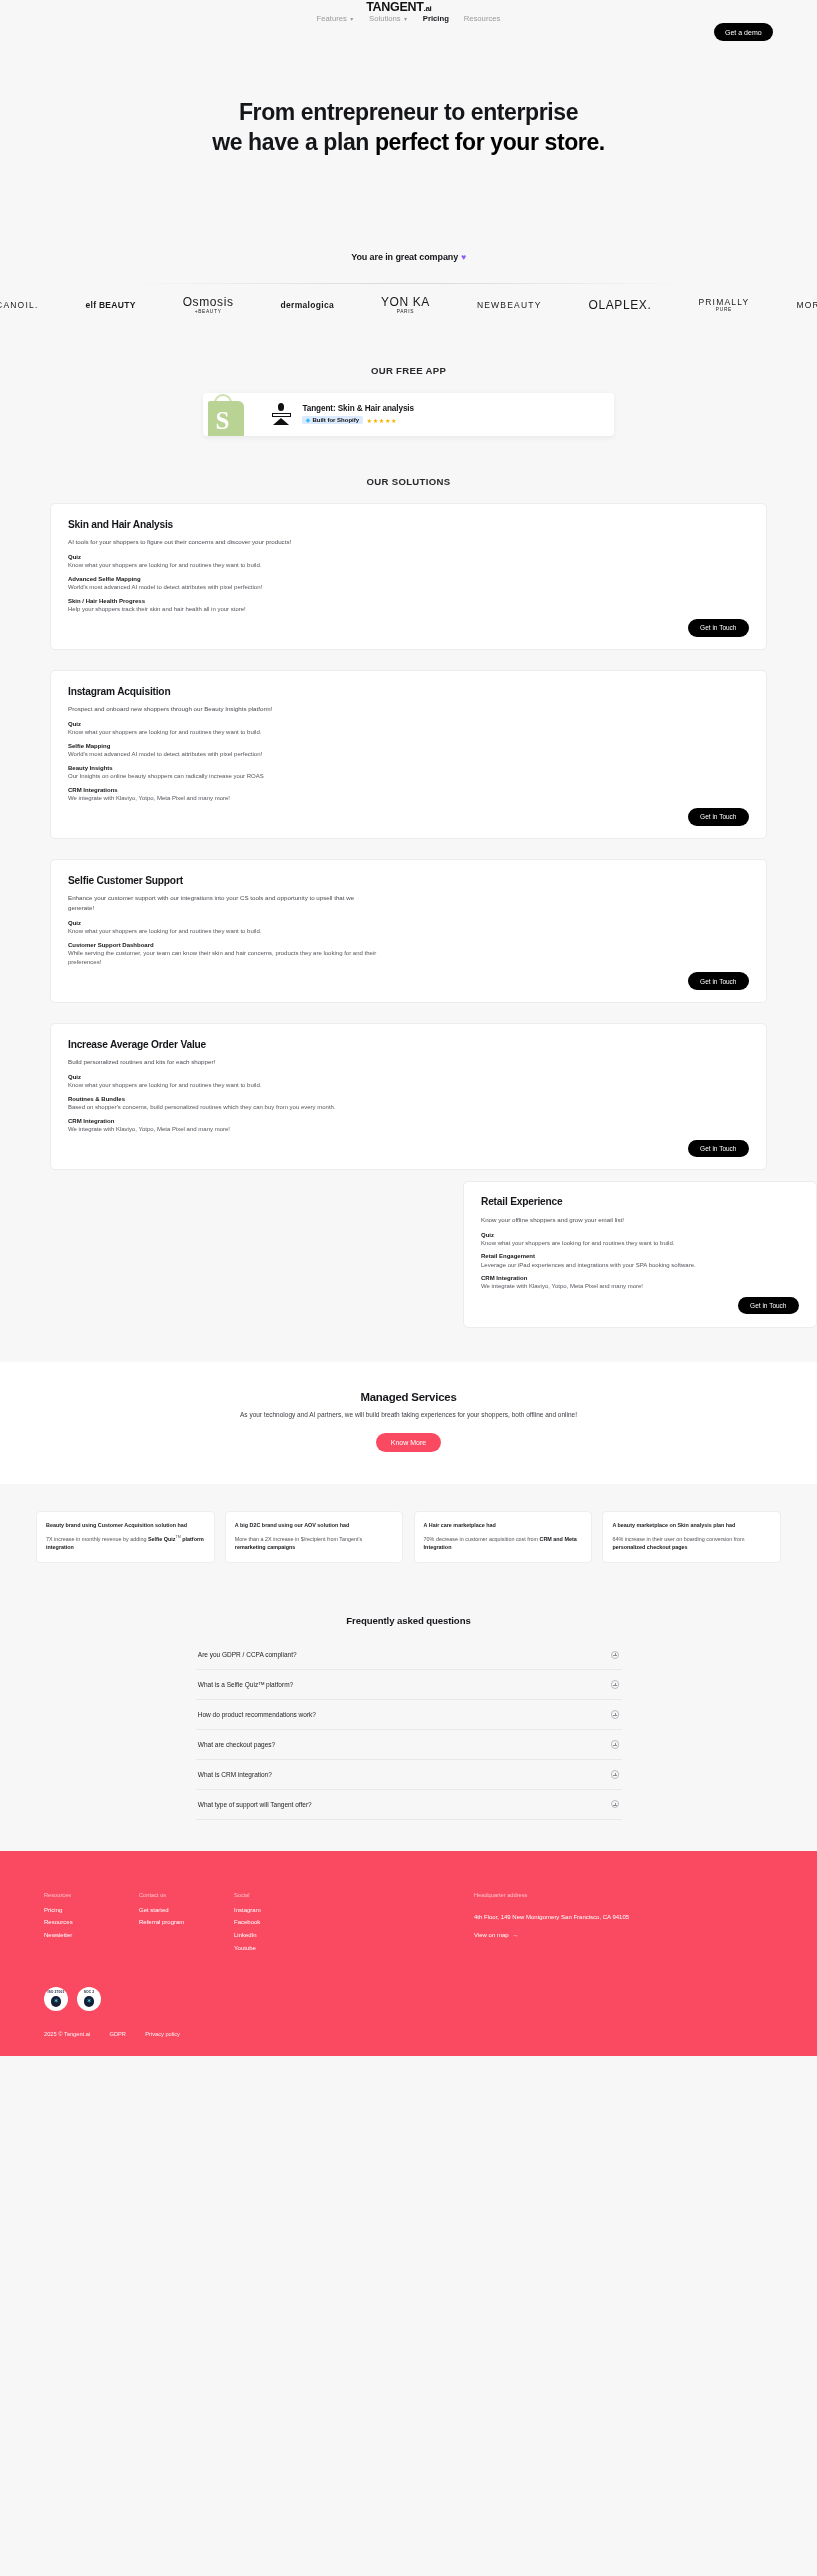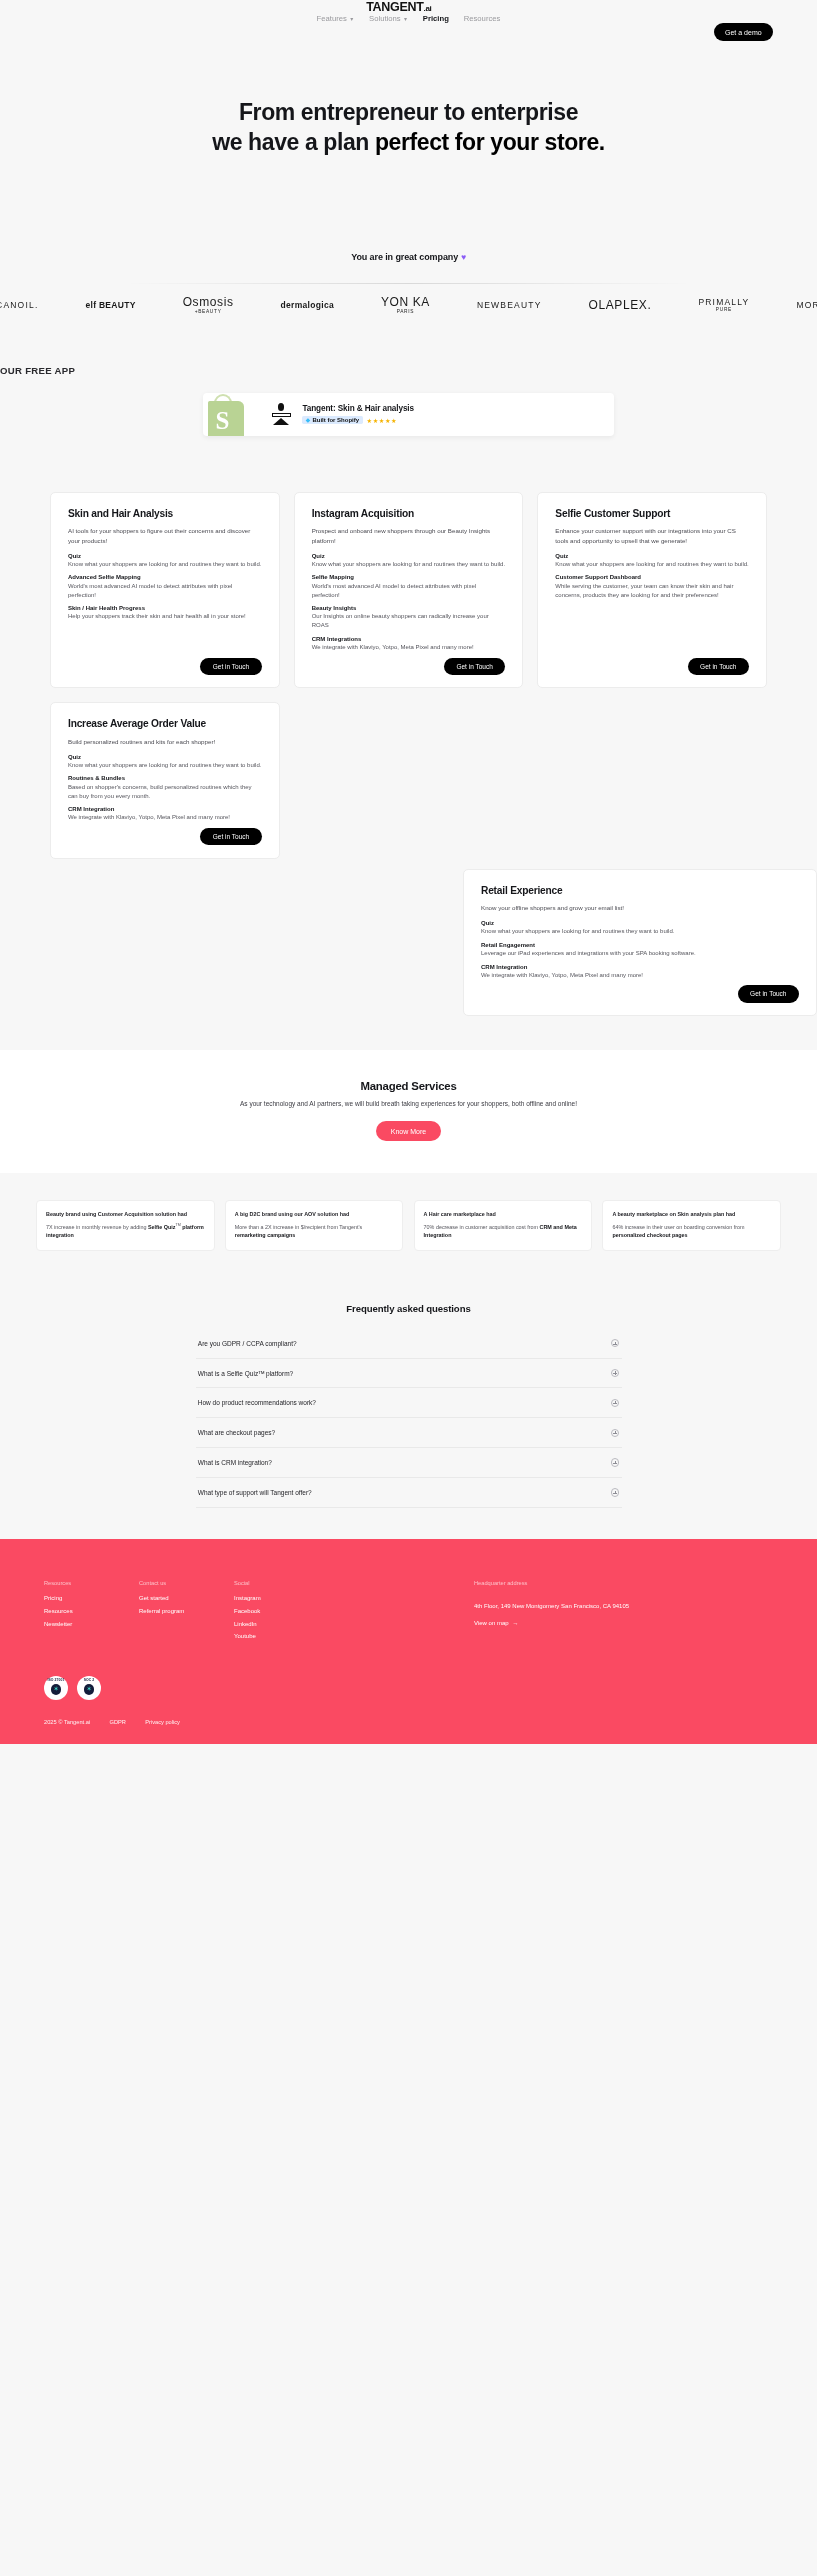--- a/index.html
+++ b/index.html
@@ -108,21 +108,21 @@
   }
   .logo-item.clip-l { margin-left: -19.3px; }
   .logo-item.clip-r { margin-right: -26px; }
   .lg-bold { font-weight: 800; }
   .lg-thin { font-weight: 300; letter-spacing: 1.2px; }
   .lg-sub { font-size: 4.8px; letter-spacing: 0.7px; display: block; }
   .lg-big { font-size: 12px; font-weight: 300; letter-spacing: 0.6px; }
 
   
   .section-kicker {
-    text-align: left;
+    text-align: center;
     font-size: 9.6px;
     font-weight: 700;
     letter-spacing: 0.3px;
     color: #2a2a2e;
   }
   .free-app { padding: 33px 0 0; background: #f7f7f7; }
   .app-card {
     width: 411px;
     height: 43px;
     margin: 17px auto 0;
@@ -184,22 +184,22 @@
   }
   .gem { color: #38bdf8; font-size: 5.7px; }
   .stars { color: #f5b301; font-size: 6.2px; letter-spacing: 0.6px; }
 
   
   .solutions { padding: 40px 0 34px; background: #f7f7f7; }
   .cards-grid {
     width: 717px;
     margin: 16px auto 0;
     display: grid;
-    grid-template-columns: 1fr 1fr 1fr;
-    gap: 14px;
+    grid-template-columns: 1fr;
+    gap: 20px;
   }
   .sol-card {
     background: #fff;
     border: 0.6px solid #ececec;
     border-radius: 5.1px;
     padding: 14.8px 17px 12.5px;
     display: flex;
     flex-direction: column;
     min-height: 120px;
   }
@@ -464,20 +464,21 @@
           <span class="gem">◆</span>
           <span>Built for Shopify</span>
         </span>
         <span class="stars">★★★★★</span>
       </div>
     </div>
   </div>
 </div>
 
 <div class="solutions">
+  <div class="section-kicker">OUR SOLUTIONS</div>
   <div class="cards-grid" id="cards-grid">
       <div class="sol-card">
         <h3>Skin and Hair Analysis</h3>
         <div class="sol-lead">AI tools for your shoppers to figure out their concerns and discover your products!</div>
         <div class="feat">
           <div class="feat-t">Quiz</div>
           <div class="feat-d">Know what your shoppers are looking for and routines they want to build.</div>
         </div>
         <div class="feat">
           <div class="feat-t">Advanced Selfie Mapping</div>

